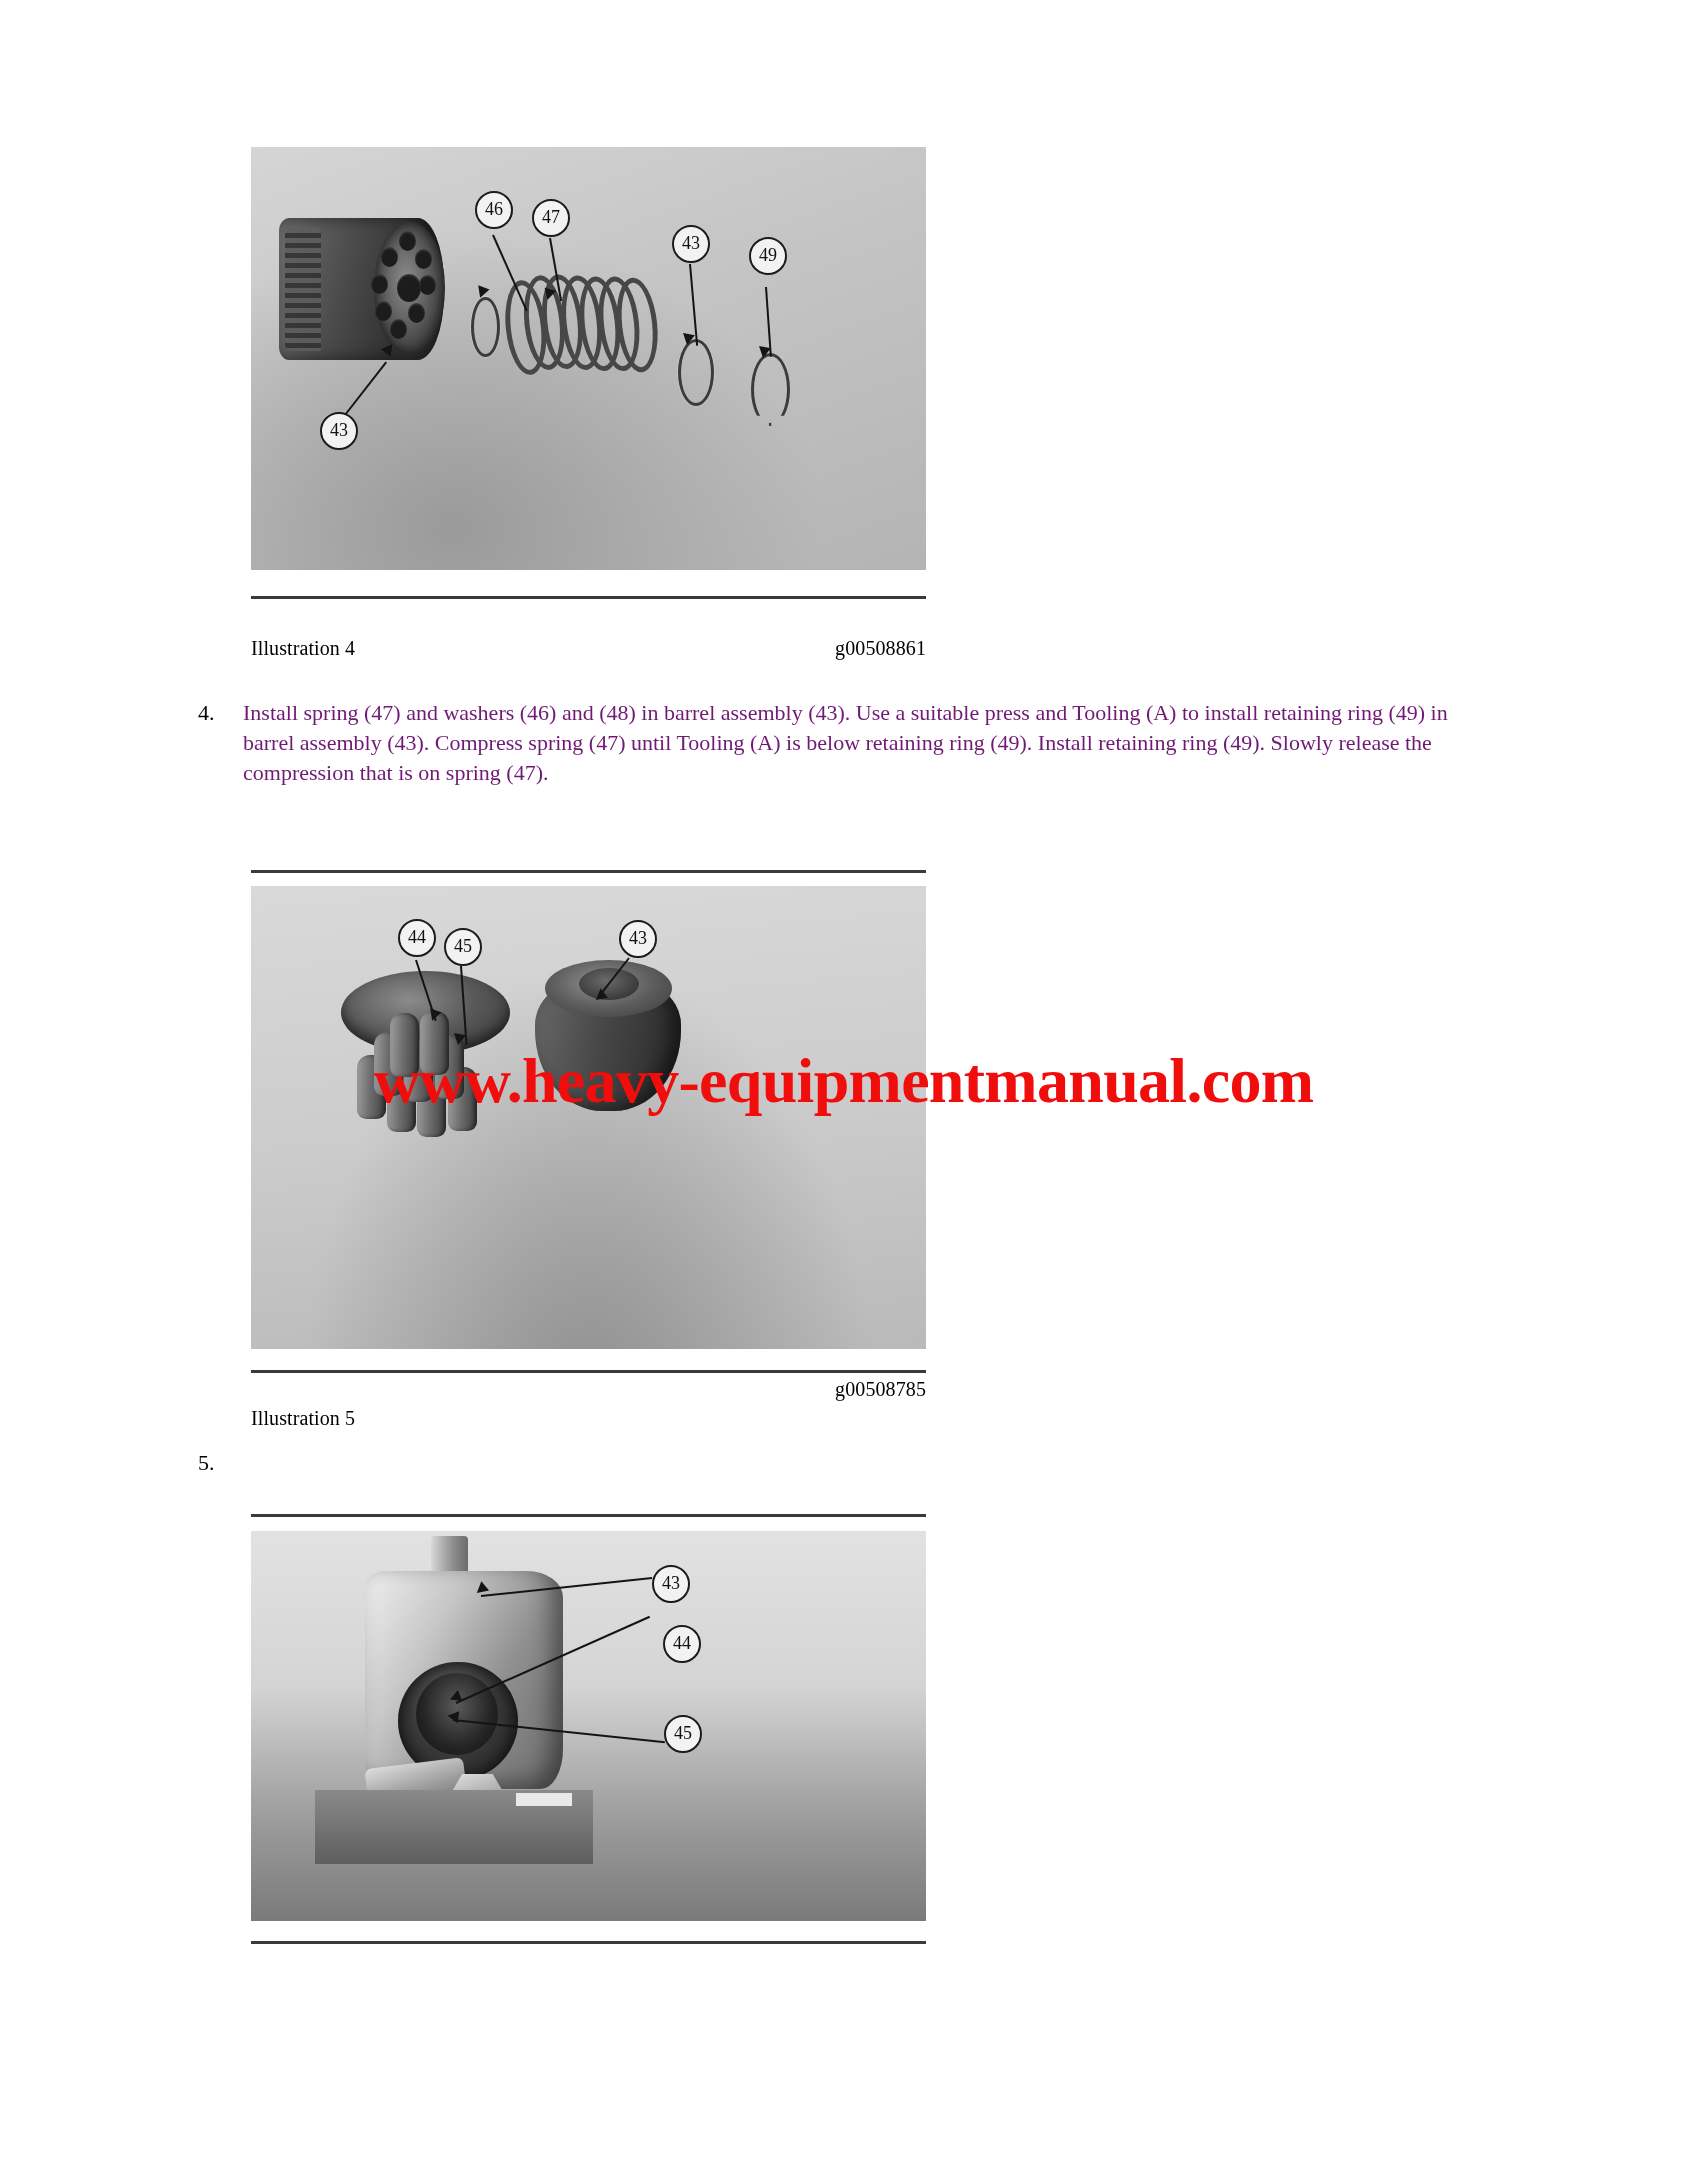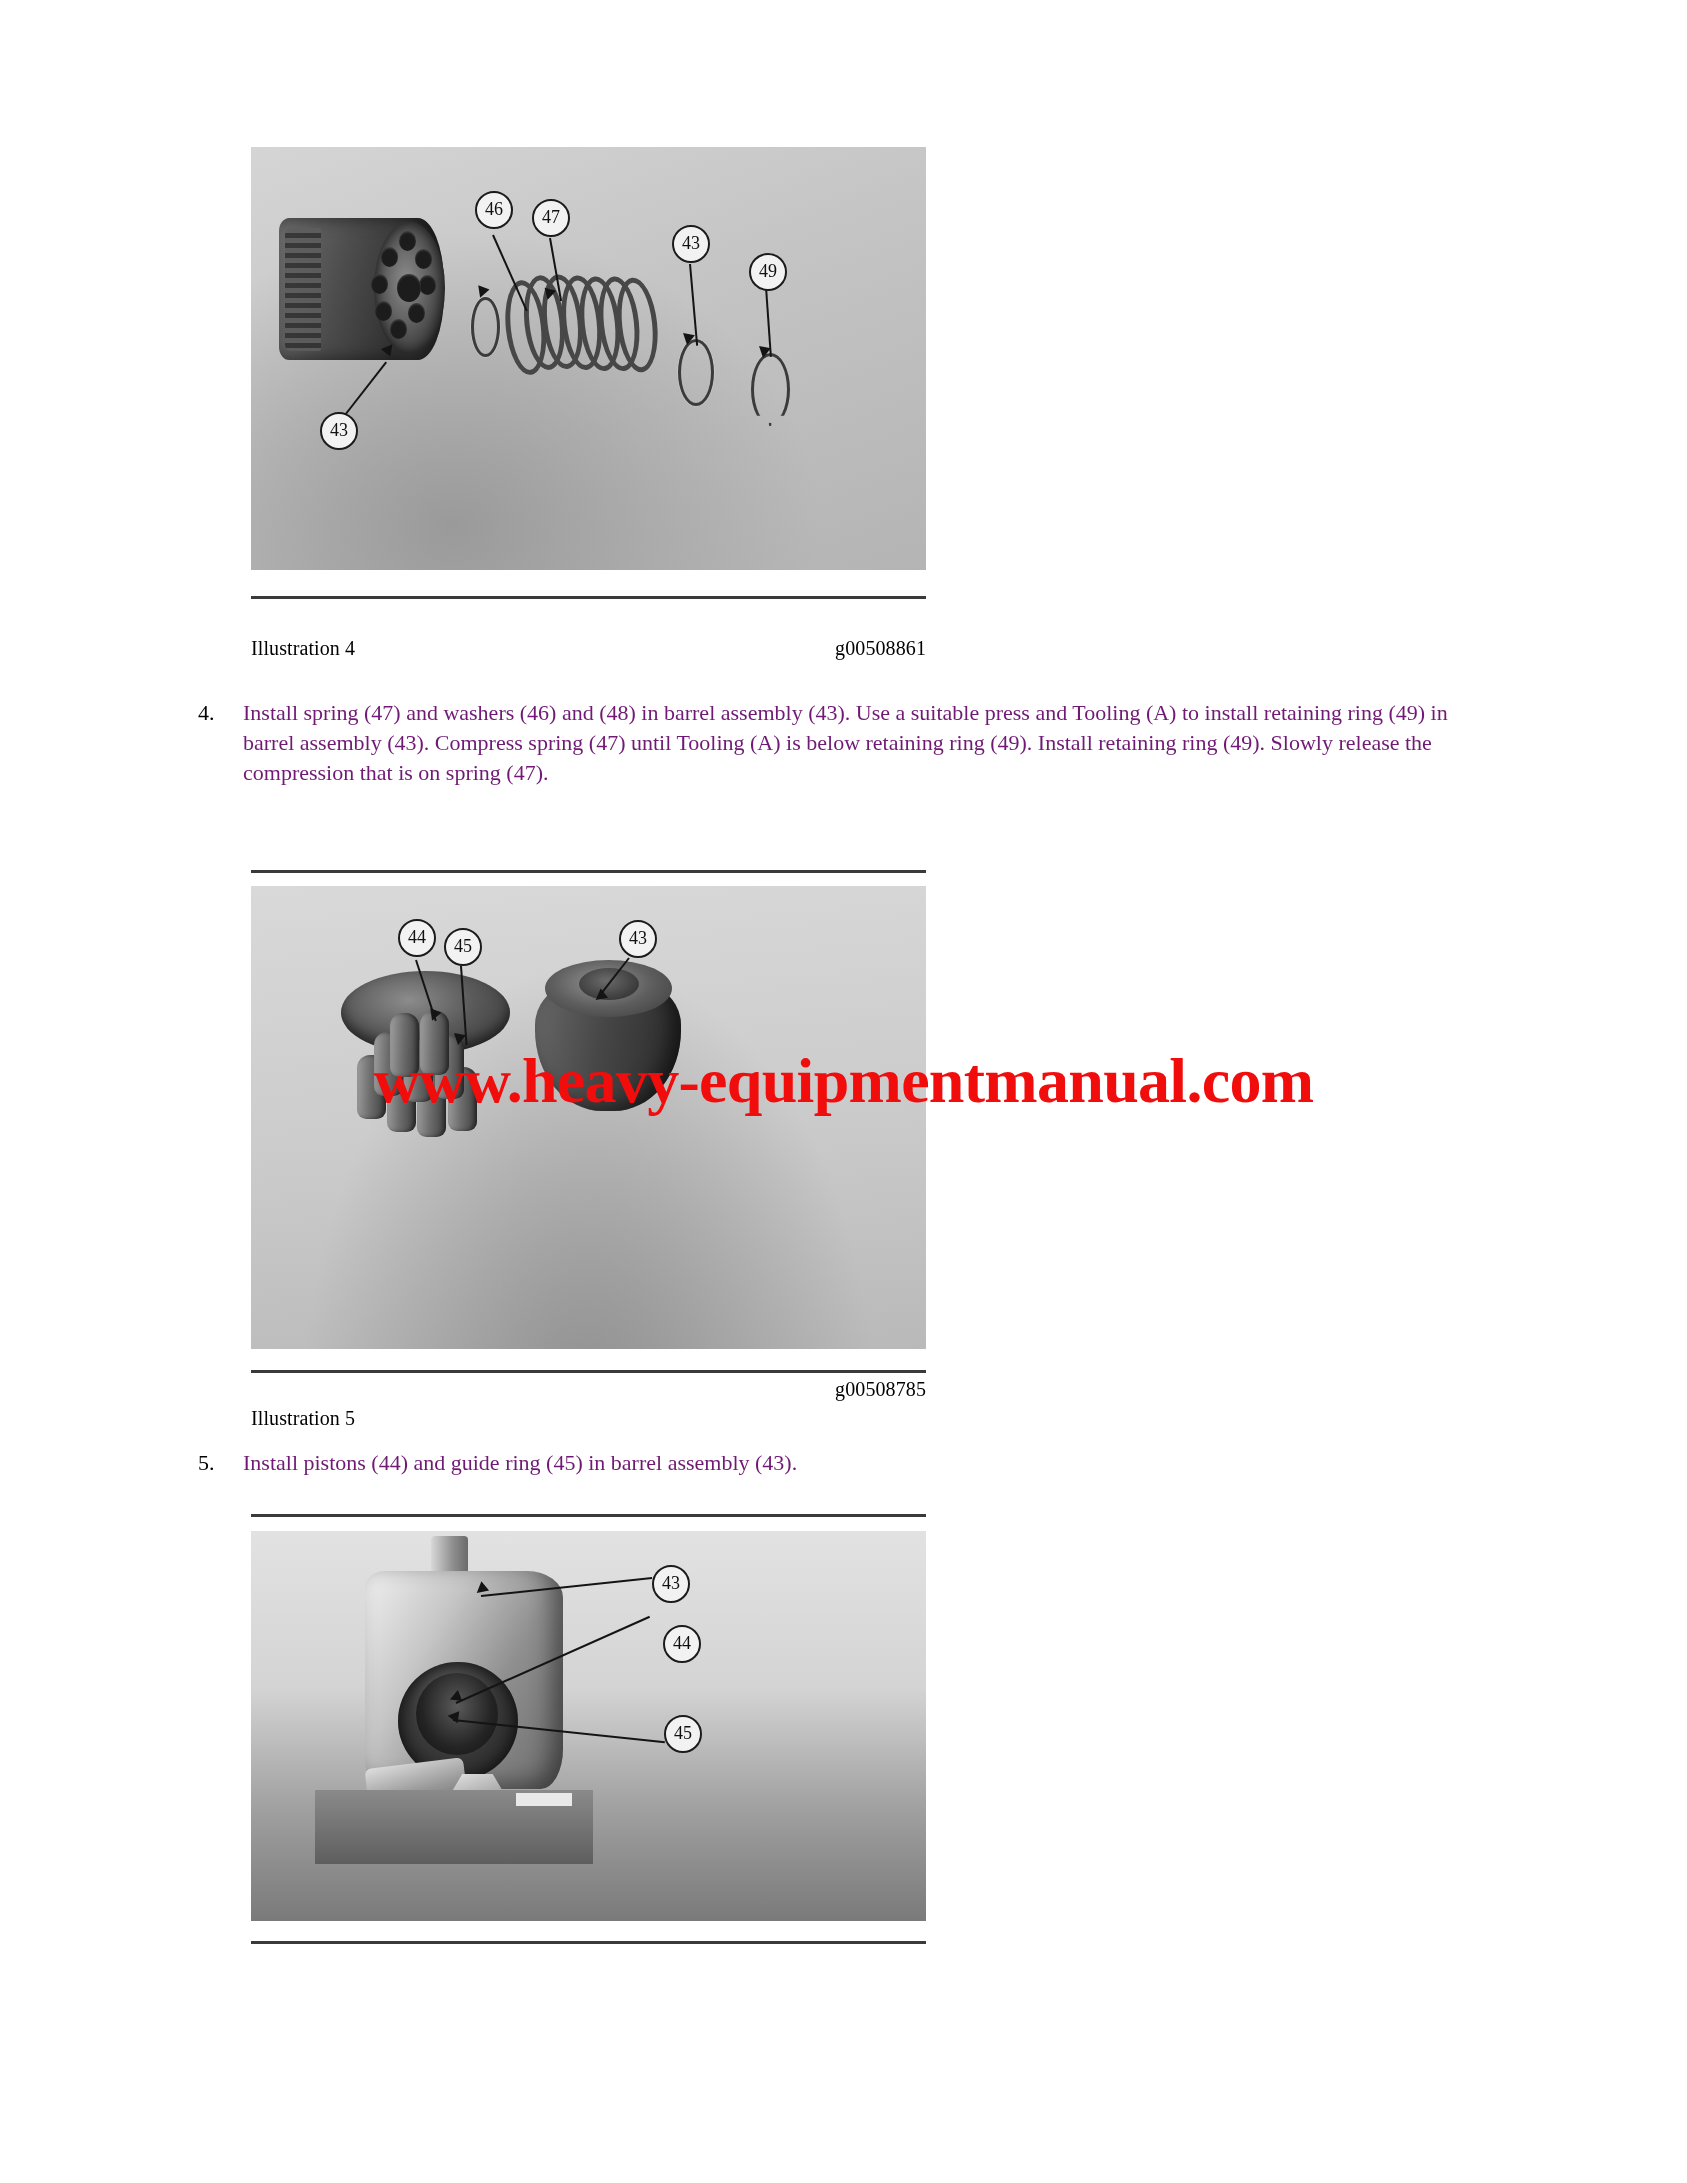--- a/index.html
+++ b/index.html
@@ -335,21 +335,21 @@
         <div class="lead" style="left:299px; top:90px; width:64px; transform: rotate(80deg);"></div>
         <div class="arrowhead" style="left:292px; top:142px; transform: rotate(195deg);"></div>
         <div class="balloon" style="left:281px; top:52px;">47</div>
 
         <div class="lead" style="left:439px; top:116px; width:82px; transform: rotate(85deg);"></div>
         <div class="arrowhead" style="left:431px; top:187px; transform: rotate(190deg);"></div>
         <div class="balloon" style="left:421px; top:78px;">43</div>
 
         <div class="lead" style="left:515px; top:139px; width:70px; transform: rotate(86deg);"></div>
         <div class="arrowhead" style="left:507px; top:200px; transform: rotate(190deg);"></div>
-        <div class="balloon" style="left:498px; top:106px;">49</div>
+        <div class="balloon" style="left:498px; top:90px;">49</div>
 
         <div class="lead" style="left:94px; top:267px; width:67px; transform: rotate(-52deg);"></div>
         <div class="arrowhead" style="left:132px; top:196px; transform: rotate(38deg);"></div>
         <div class="balloon" style="left:69px; top:265px;">43</div>
       </div>
     </div>
 
     <div class="rule" style="left:0px; top:449px; width:675px;"></div>
     <div class="fig-caption" style="left:0px; top:490px;">Illustration 4</div>
     <div class="fig-caption right" style="left:410px; top:490px; width:265px;text-align:right;">g00508861</div>
@@ -396,21 +396,20 @@
         <div class="balloon" style="left:368px; top:34px;">43</div>
       </div>
     </div>
 
     <div class="rule" style="left:0px; top:500px; width:675px;"></div>
     <div class="fig-caption" style="left:0px; top:537px;">Illustration 5</div>
     <div class="fig-caption right" style="left:410px; top:508px; width:265px;">g00508785</div>
   </div>
 
   <div class="step-num" style="left:198px; top:1448px; width:46px;">5.</div>
-  <div class="step" style="left:243px; top:1448px; width:1231px;">Install pistons (44) and guide ring (45) in barrel assembly (43).</div>
 
   <div class="figure" style="left:251px; top:1514px; width:675px;">
 
     <div class="rule" style="left:0px; top:0px; width:675px;"></div>
 
     <div class="fig-img" style="margin-top:17px; width:675px; height:390px;">
       <div class="ph3">
         <div class="shaft"></div>
         <div class="housing"></div>
         <div class="port-bore"></div>

